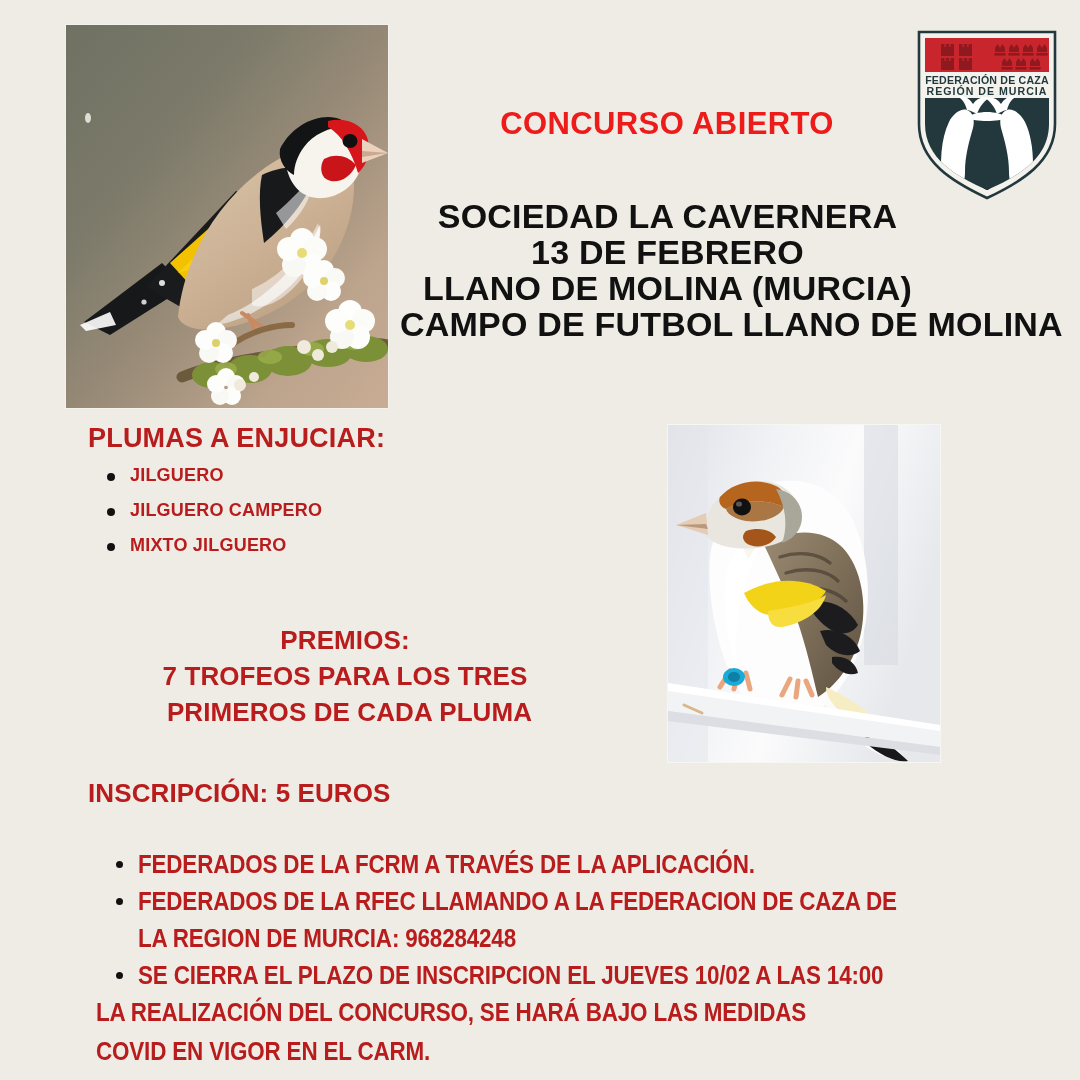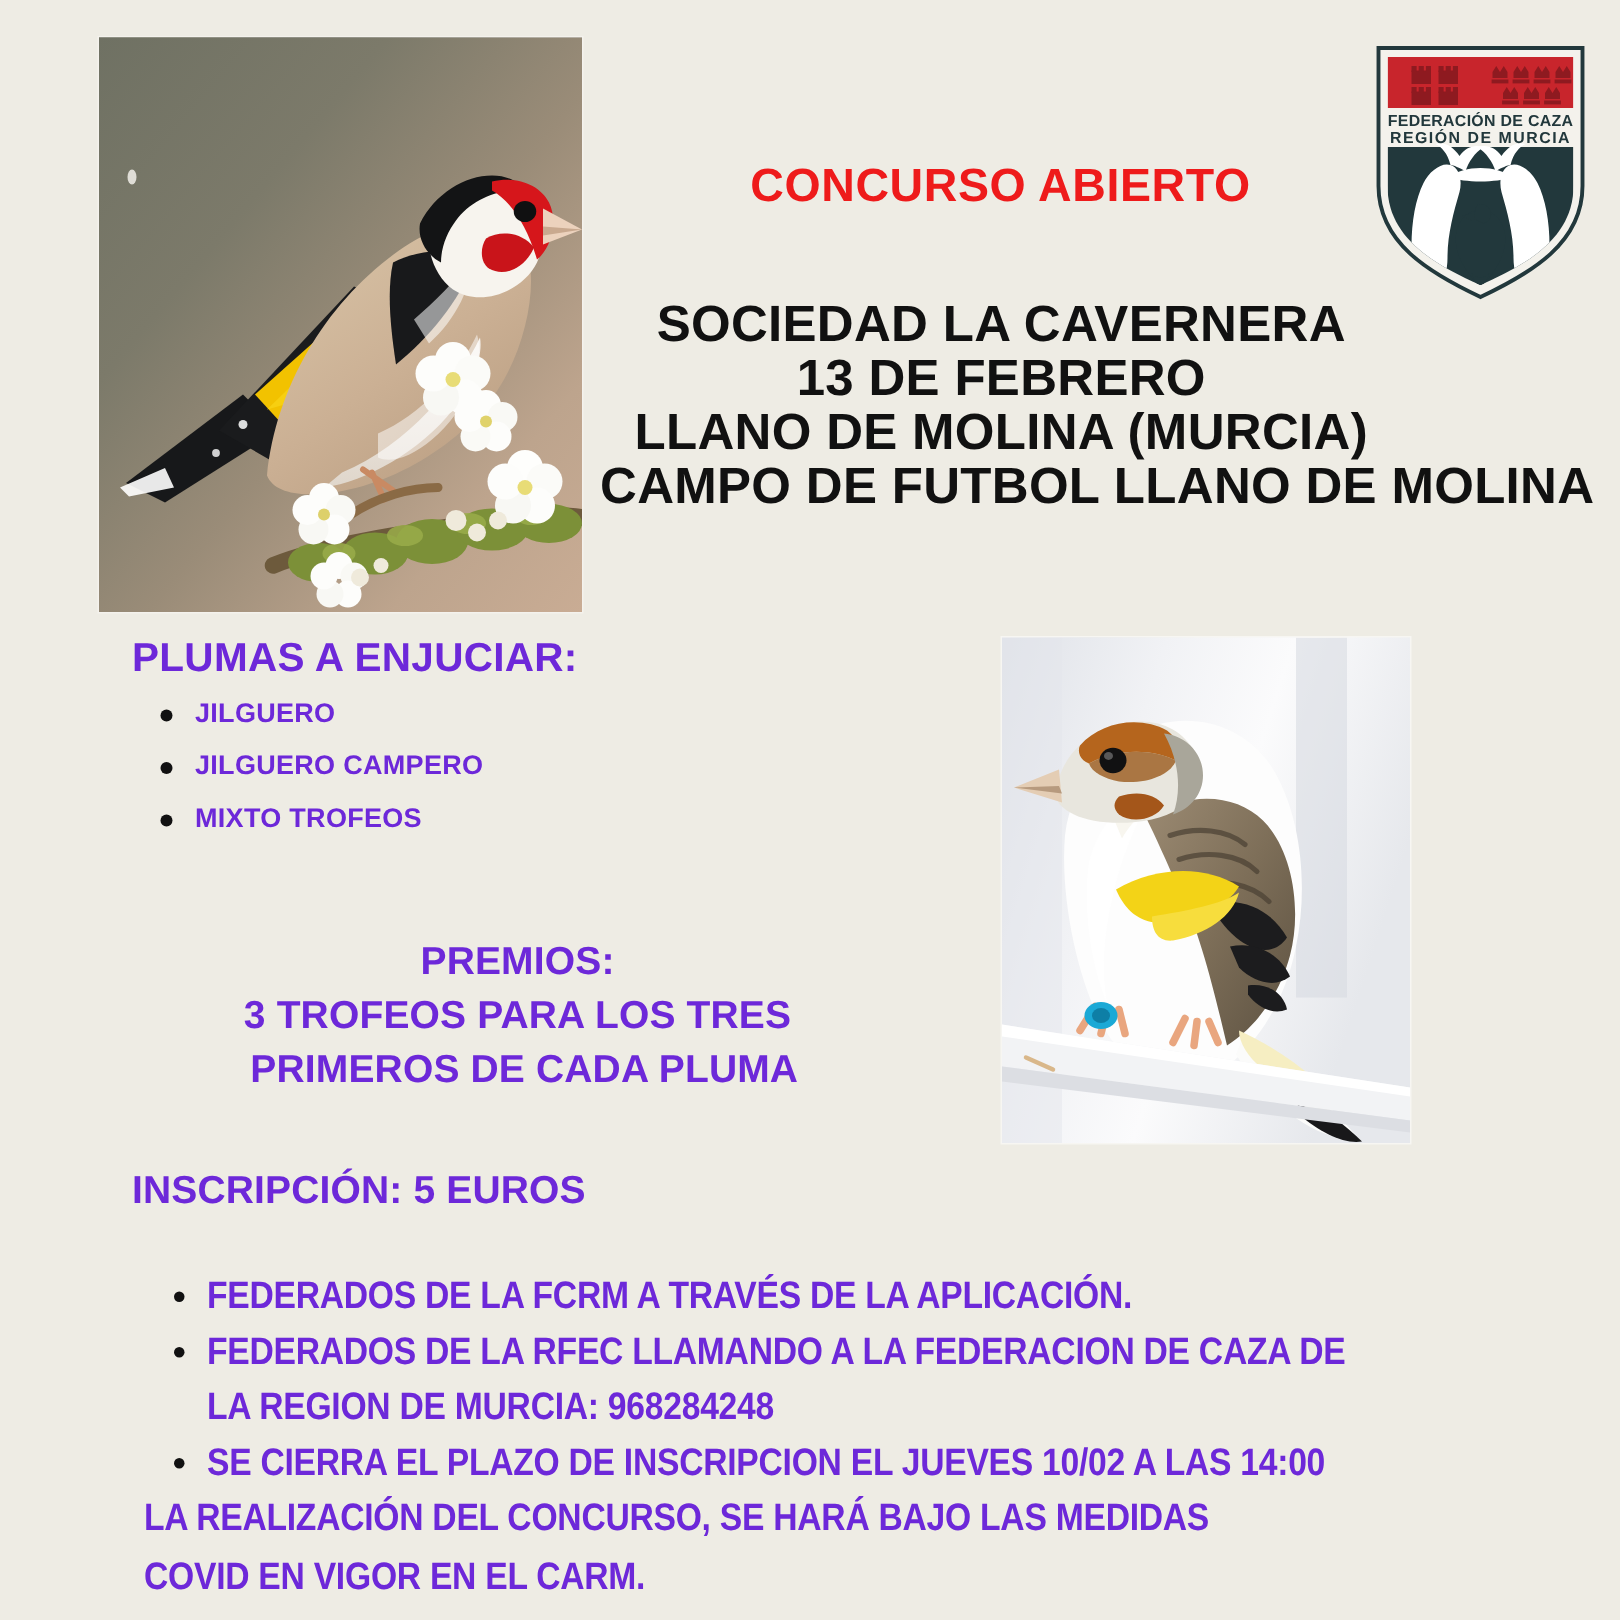--- a/index.html
+++ b/index.html
@@ -44,21 +44,21 @@
   }
   .venue{
     position:absolute;left:400px;top:198px;width:535px;
     text-align:center;
     font-size:34px;font-weight:bold;line-height:36px;
     letter-spacing:.2px;
     color:#111;
   }
   .venue div{white-space:nowrap;}
 
-  .block{position:absolute;color:#6d28d9;}
+  .block{position:absolute;color:#b91c1c;}
 
   .plumas{left:88px;top:420px;width:480px;}
   .plumas .head{font-size:27px;font-weight:bold;line-height:36px;letter-spacing:.2px;}
   .plumas ul{margin:2px 0 0 0;padding:0 0 0 42px;list-style:none;}
   .plumas li{font-size:18px;font-weight:bold;line-height:35px;position:relative;letter-spacing:.2px;}
   .plumas li::before{
     content:"";position:absolute;left:-23px;top:15px;
     width:8px;height:8px;border-radius:50%;background:#111;
   }
 
@@ -336,27 +336,27 @@
     <div>13 DE FEBRERO</div>
     <div>LLANO DE MOLINA (MURCIA)</div>
     <div>CAMPO DE FUTBOL LLANO DE MOLINA</div>
   </div>
 
   <div class="block plumas">
     <div class="head">PLUMAS A ENJUCIAR:</div>
     <ul>
       <li>JILGUERO</li>
       <li>JILGUERO CAMPERO</li>
-      <li>MIXTO TROFEOS</li>
+      <li>MIXTO JILGUERO</li>
     </ul>
   </div>
 
   <div class="block premios">
     <div>PREMIOS:</div>
-    <div>3 TROFEOS PARA LOS TRES</div>
+    <div>7 TROFEOS PARA LOS TRES</div>
     <div class="indent">PRIMEROS DE CADA PLUMA</div>
   </div>
 
   <div class="block inscripcion-head">INSCRIPCIÓN: 5 EUROS</div>
 
   <div class="block inscripcion-list">
     <ul>
       <li><span class="narrow">FEDERADOS DE LA FCRM A TRAVÉS DE LA APLICACIÓN.</span></li>
       <li><span class="narrow">FEDERADOS DE LA RFEC LLAMANDO A LA FEDERACION DE CAZA DE LA REGION DE MURCIA: 968284248</span></li>
       <li><span class="narrow">SE CIERRA EL PLAZO DE INSCRIPCION EL JUEVES 10/02 A LAS 14:00</span></li>

